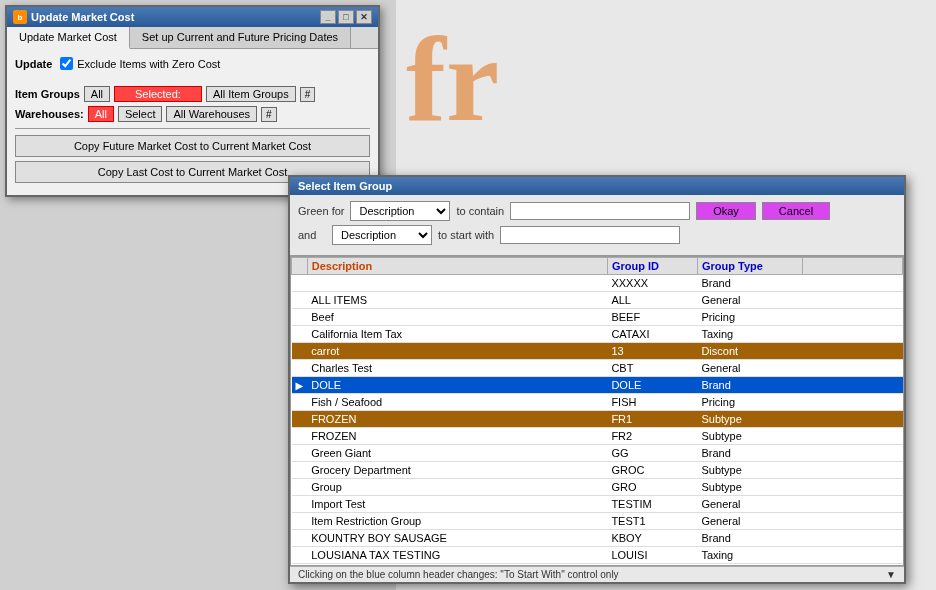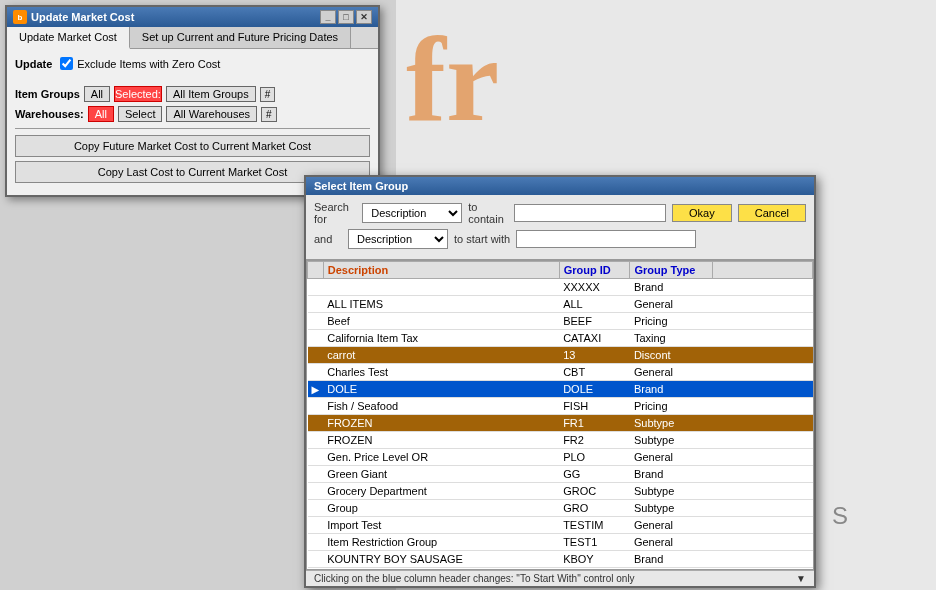--- a/index.html
+++ b/index.html
@@ -161,21 +161,21 @@
       border: 1px solid #666;
       background: #e0e0e0;
       cursor: pointer;
       min-width: 20px;
     }
 
     .btn-selected {
       background: #ff4444;
       color: white;
       border: 1px solid #cc0000;
-      padding: 1px 0;
+      padding: 1px 20px;
       font-size: 11px;
       cursor: pointer;
     }
 
     .btn-tag {
       background: #e0e0e0;
       border: 1px solid #666;
       padding: 1px 4px;
       font-size: 10px;
       cursor: pointer;
@@ -204,23 +204,23 @@
       font-size: 11px;
       background: #e0e0e0;
       border: 1px solid #888;
       cursor: pointer;
       text-align: center;
     }
 
     
     .window-select {
       position: absolute;
-      left: 304px;
+      left: 288px;
       top: 175px;
-      width: 512px;
+      width: 618px;
       background: #f0f0f0;
       border: 2px solid #666;
       box-shadow: 3px 3px 10px rgba(0,0,0,0.5);
     }
 
     .select-titlebar {
       background: linear-gradient(to bottom, #4a7ab5, #2a5a95);
       color: white;
       padding: 3px 8px;
       font-size: 11px;
@@ -258,21 +258,21 @@
       padding: 2px 4px;
       font-size: 11px;
       border: 1px solid #888;
       background: white;
       width: 180px;
     }
 
     .search-btn {
       padding: 2px 16px;
       font-size: 11px;
-      background: #fde047;
+      background: #d946ef;
       border: 1px solid #888;
       cursor: pointer;
     }
 
     
     .table-container {
       border: 1px solid #999;
       margin: 0;
       overflow-y: auto;
       height: 310px;
@@ -407,21 +407,21 @@
   </div>
 </div>
 
 <div class="window-select">
   <div class="select-titlebar">
     <span>Select Item Group</span>
   </div>
 
   <div class="search-area">
     <div class="search-row">
-      <span class="search-label">Search for</span>
+      <span class="search-label">Green for</span>
       <select class="search-select">
         <option>Description</option>
       </select>
       <span class="search-label">to contain</span>
       <input type="text" class="search-input" style="">
       <button class="search-btn">Okay</button>
       <button class="search-btn">Cancel</button>
     </div>
     <div class="search-row">
       <span class="search-label">and</span>
@@ -510,27 +510,20 @@
           </tr>
           <tr class="row-normal">
             <td class="arrow-cell"></td>
             <td style="min-width: 200px;">FROZEN</td>
             <td style="min-width: 60px;">FR2</td>
             <td style="min-width: 70px;">Subtype</td>
             <td></td>
           </tr>
           <tr class="row-normal">
             <td class="arrow-cell"></td>
-            <td style="min-width: 200px;">Gen. Price Level OR</td>
-            <td style="min-width: 60px;">PLO</td>
-            <td style="min-width: 70px;">General</td>
-            <td></td>
-          </tr>
-          <tr class="row-normal">
-            <td class="arrow-cell"></td>
             <td style="min-width: 200px;">Green Giant</td>
             <td style="min-width: 60px;">GG</td>
             <td style="min-width: 70px;">Brand</td>
             <td></td>
           </tr>
           <tr class="row-normal">
             <td class="arrow-cell"></td>
             <td style="min-width: 200px;">Grocery Department</td>
             <td style="min-width: 60px;">GROC</td>
             <td style="min-width: 70px;">Subtype</td>

